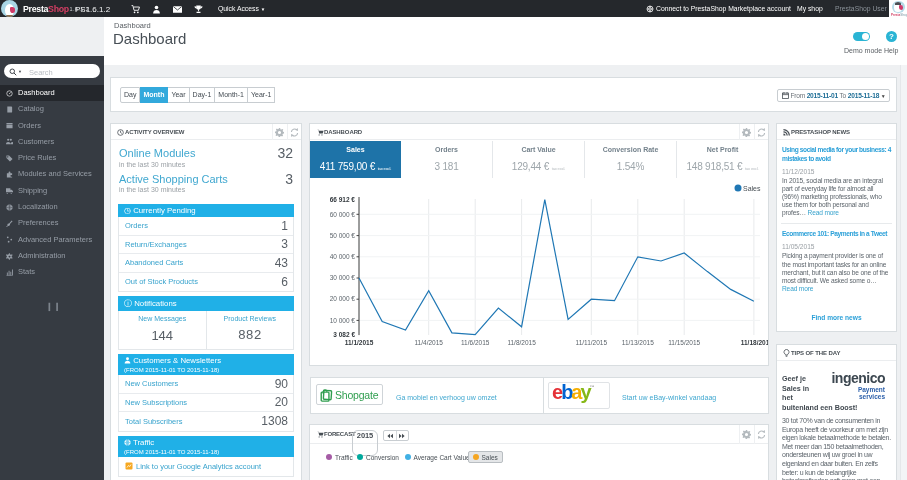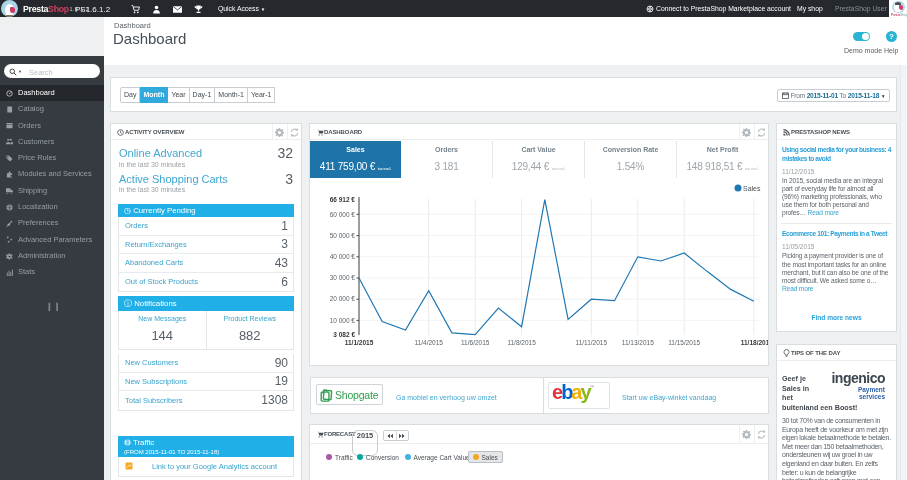--- a/index.html
+++ b/index.html
@@ -161,21 +161,21 @@
             <path d="M6.8 0h2.4l.4 2.1a6 6 0 0 1 1.7.7l1.8-1.2 1.7 1.7-1.2 1.8a6 6 0 0 1 .7 1.7L16 7.2v2.4l-2.1.4a6 6 0 0 1-.7 1.7l1.2 1.8-1.7 1.7-1.8-1.2a6 6 0 0 1-1.7.7L8.8 16H6.4L6 13.9a6 6 0 0 1-1.7-.7l-1.8 1.2-1.7-1.7 1.2-1.8a6 6 0 0 1-.7-1.7L0 8.8V6.4l2.1-.4a6 6 0 0 1 .7-1.7L1.6 2.5 3.3.8l1.8 1.2a6 6 0 0 1 1.7-.7zM8 5.2A2.8 2.8 0 1 0 8 10.8 2.8 2.8 0 1 0 8 5.2z"></path>
           </svg></span>
         <span style="width:14.5px;height:16px;border-left:1px solid #eef0f2;text-align:center;padding-top:3.5px;"><svg width="9" height="9" viewBox="0 0 16 16" style="vertical-align:top;">
             <path d="M2.5 7A5.5 5.5 0 0 1 12 3.5" fill="none" stroke="#b4babe" stroke-width="2"></path>
             <path d="M13.8 0.2l.4 5-4.6-1.8z" fill="#b4babe"></path>
             <path d="M13.5 9A5.5 5.5 0 0 1 4 12.5" fill="none" stroke="#b4babe" stroke-width="2"></path>
             <path d="M2.2 15.8l-.4-5 4.6 1.8z" fill="#b4babe"></path>
           </svg></span>
       </span>
   </div>
-  <div class="abs" style="left:8px;top:23px;font-size:11px;color:#41a8d0;">Online Advanced</div>
+  <div class="abs" style="left:8px;top:23px;font-size:11px;color:#41a8d0;">Online Modules</div>
   <div class="abs" style="right:8px;top:21px;font-size:14px;color:#585f66;">32</div>
   <div class="abs" style="left:8px;top:36.5px;font-size:7px;color:#9ba1a6;">in the last 30 minutes</div>
   <div class="abs" style="left:8px;top:48.5px;font-size:11px;color:#41a8d0;">Active Shopping Carts</div>
   <div class="abs" style="right:8px;top:46.5px;font-size:14px;color:#585f66;">3</div>
   <div class="abs" style="left:8px;top:61.5px;font-size:7px;color:#9ba1a6;">in the last 30 minutes</div>
 
   <div class="abs" style="left:7px;top:80px;width:176px;">
     <div class="bluebanner"><span style="font-size:8px;">◷</span> Currently Pending</div>
     <div style="border:1px solid #e3e7ea;border-top:none;">
       <div class="lrow">
@@ -199,49 +199,53 @@
 
   <div class="abs" style="left:7px;top:172px;width:176px;">
     <div class="bluebanner"><span style="font-size:8px;">ⓘ</span> Notifications</div>
     <div style="border:1px solid #e3e7ea;border-top:none;display:flex;">
       <div style="flex:1;text-align:center;border-right:1px solid #e3e7ea;padding:4px 0 6px;">
         <div class="link" style="font-size:7px;">New Messages</div>
         <div style="font-size:13px;color:#585f66;margin-top:6px;">144</div>
       </div>
       <div style="flex:1;text-align:center;padding:4px 0 6px;">
         <div class="link" style="font-size:7px;">Product Reviews</div>
-        <div style="font-size:13px;color:#585f66;margin-top:6px;">882</div>
+        <div style="font-size:13px;color:#585f66;margin-top:6px;font-family:Liberation Mono, monospace;">882</div>
       </div>
     </div>
   </div>
 
   <div class="abs" style="left:7px;top:230px;width:176px;">
+    <div class="bluebanner" style="padding-bottom:1px;"><svg width="7" height="7" viewBox="0 0 16 16" fill="#fff" style="vertical-align:-1px;">
+          <circle cx="8" cy="4" r="3.3"></circle>
+          <path d="M1.5 15c0-4 2.8-6.2 6.5-6.2s6.5 2.2 6.5 6.2z"></path>
+        </svg> Customers &amp; Newsletters<br><span style="font-weight:normal;font-size:6px;">(FROM 2015-11-01 TO 2015-11-18)</span></div>
     <div style="border:1px solid #e3e7ea;border-top:none;">
       <div class="lrow">
           <span class="link">New Customers</span>
           <b>90</b>
         </div>
       <div class="lrow">
           <span class="link">New Subscriptions</span>
-          <b>19</b>
+          <b>20</b>
         </div>
       <div class="lrow" style="border-bottom:none;">
           <span class="link">Total Subscribers</span>
           <b>1308</b>
         </div>
     </div>
   </div>
 
   <div class="abs" style="left:7px;top:312px;width:176px;">
     <div class="bluebanner" style="padding-bottom:1px;"><svg width="7" height="7" viewBox="0 0 16 16" style="vertical-align:-1px;">
           <circle cx="8" cy="8" r="7" fill="#fff"></circle>
           <path d="M8 1v14M1 8h14M3 3.5c3 2.2 7 2.2 10 0M3 12.5c3-2.2 7-2.2 10 0M8 1a10 10 0 0 0 0 14M8 1a10 10 0 0 1 0 14" fill="none" stroke="#29b2e5" stroke-width="1.1"></path>
         </svg> Traffic<br><span style="font-weight:normal;font-size:6px;">(FROM 2015-11-01 TO 2015-11-18)</span></div>
     <div style="border:1px solid #e3e7ea;border-top:none;">
-      <div class="lrow" style="border-bottom:none;justify-content:flex-start;gap:19px;text-align:right;">
+      <div class="lrow" style="border-bottom:none;justify-content:flex-start;gap:3px;text-align:right;">
           <svg width="8" height="8" viewBox="0 0 16 16">
             <rect x="1" y="1" width="14" height="14" rx="2" fill="#f6a821"></rect>
             <path d="M4 11l3-4 2.5 2L12 5" fill="none" stroke="#fff" stroke-width="1.6"></path>
           </svg>
           <span class="link">Link to your Google Analytics account</span>
         </div>
     </div>
   </div>
 </div>
 

